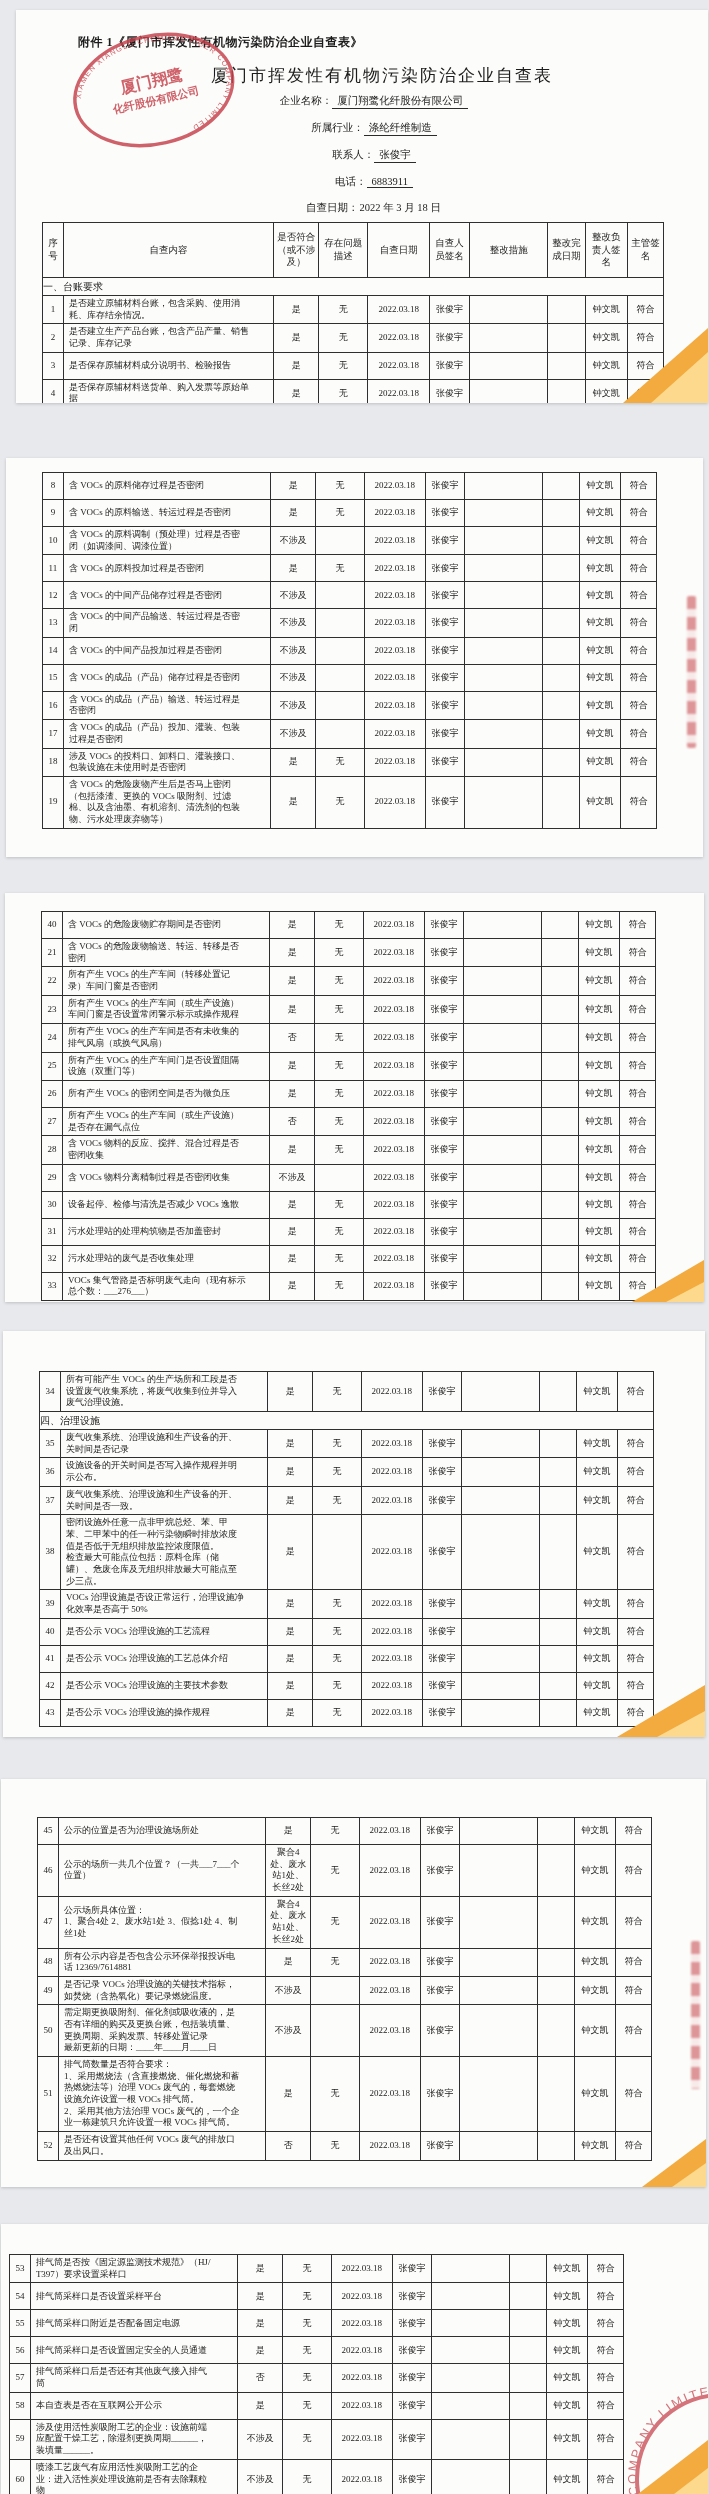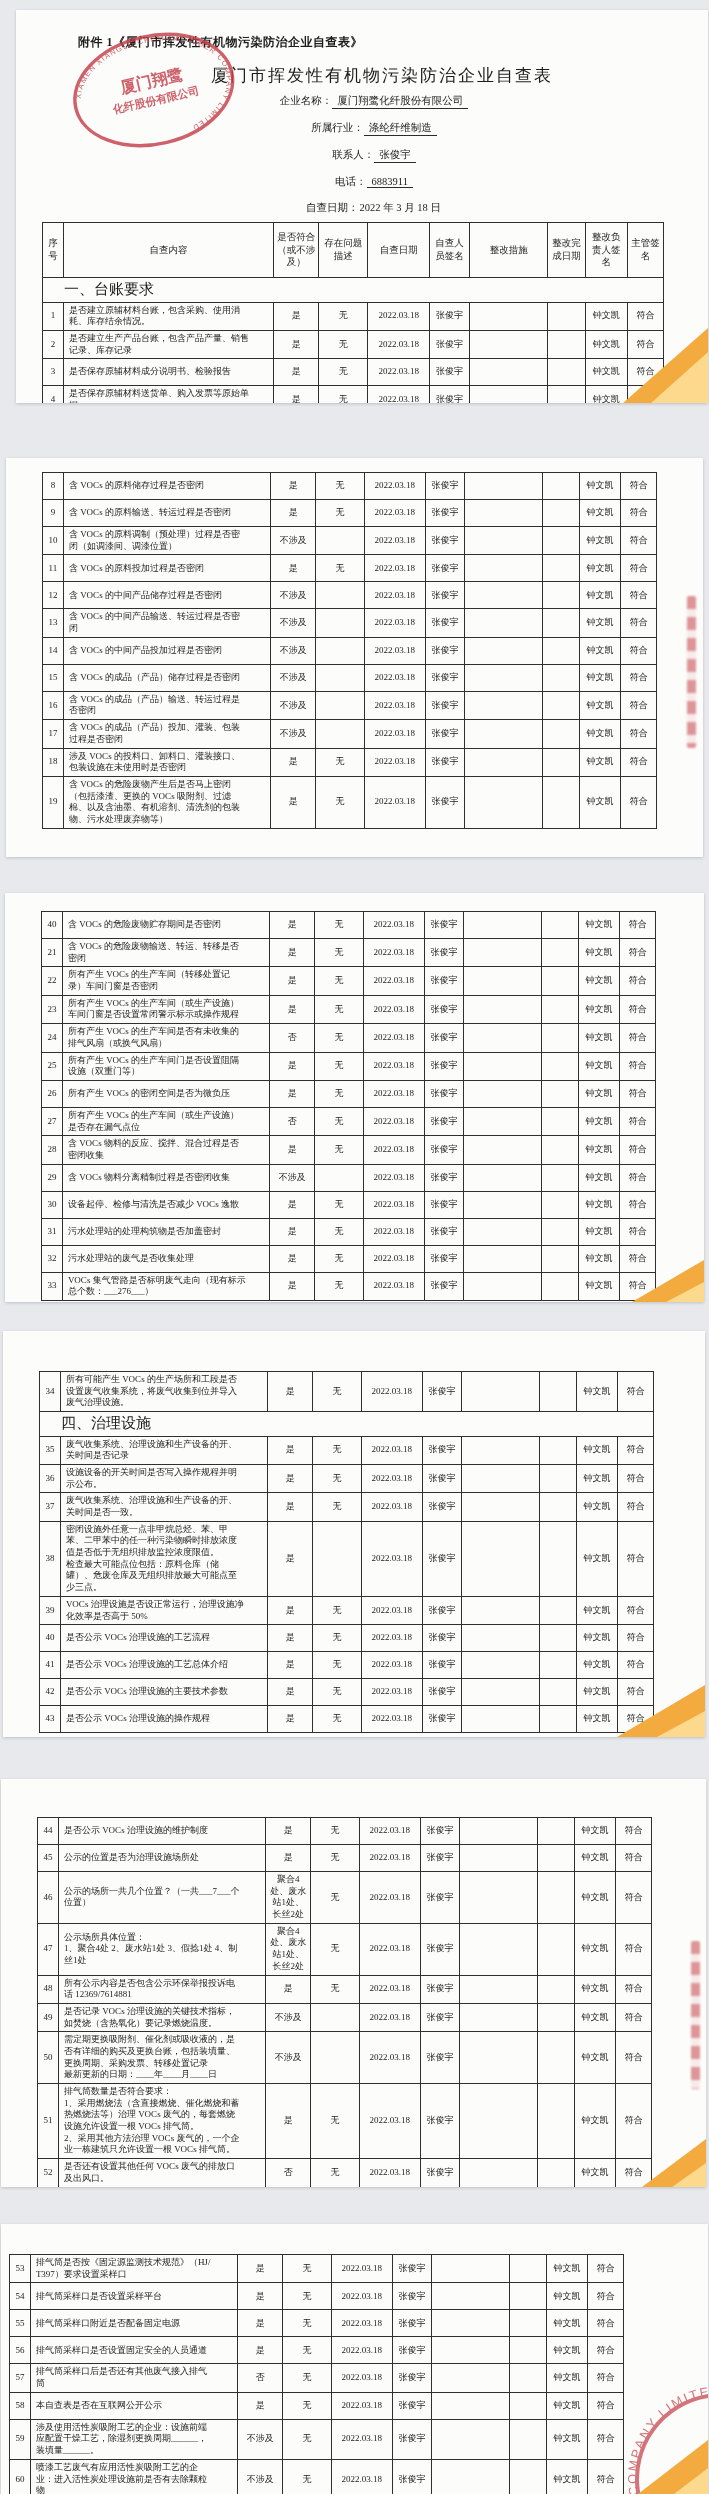--- a/index.html
+++ b/index.html
@@ -23,21 +23,21 @@
   .p2 table.grid,.p3 table.grid,.p4 table.grid,.p5 table.grid,.p6 table.grid{width:615px;margin-left:36px;}
   .p2 table.grid{margin-top:14px;}
   .p3 table.grid{margin-top:18px;}
   .p4 table.grid{margin-top:40px;}
   .p5 table.grid{margin-top:38px;}
   .p6 table.grid{margin-top:30px;margin-left:8px;}
   .grid th,.grid td{border:1px solid #2f2f2f;padding:2px 3px;vertical-align:middle;overflow:hidden;word-break:break-all;}
   .grid th{font-weight:400;text-align:center;height:50px;font-size:9.5px;line-height:1.35;}
   .grid td{height:22px;text-align:center;}
   .grid td.c1{text-align:left;white-space:pre-line;padding:2px 22px 2px 5px;}
-  .grid td.section{text-align:left;height:13px;padding:2px 21px;font-size:15px;}
+  .grid td.section{text-align:left;height:13px;padding:2px 0;font-size:10px;}
 
   .stamp{position:absolute;left:46px;top:14px;width:184px;height:134px;transform:rotate(-13deg);opacity:.82;pointer-events:none;}
   .stamp text{fill:#c5404a;}
   .stamp .arc{font-size:7.5px;letter-spacing:1.2px;font-family:"Liberation Sans",sans-serif;}
   .stamp .cn1{font-size:16px;font-weight:700;}
   .stamp .cn2{font-size:11px;font-weight:700;}
   .stamp2{position:absolute;right:-118px;top:150px;width:210px;height:210px;transform:rotate(14deg);opacity:.72;pointer-events:none;}
   .stamp2 text{fill:#c5404a;font-size:13px;letter-spacing:2px;font-family:"Liberation Sans",sans-serif;}
 
   .flag{position:absolute;right:0;bottom:0;pointer-events:none;}
@@ -705,32 +705,20 @@
           <col style="width: 7.9%;">
           <col style="width: 9.9%;">
           <col style="width: 6.5%;">
           <col style="width: 12.6%;">
           <col style="width: 6%;">
           <col style="width: 6.8%;">
           <col style="width: 5.8%;">
         </colgroup>
         <tbody>
           <tr>
-            <td class="c0">44</td>
-            <td class="c1">是否公示 VOCs 治理设施的维护制度</td>
-            <td class="c2">是</td>
-            <td class="c3">无</td>
-            <td class="c4">2022.03.18</td>
-            <td class="c5">张俊宇</td>
-            <td class="c6"></td>
-            <td class="c7"></td>
-            <td class="c8">钟文凯</td>
-            <td class="c9">符合</td>
-          </tr>
-          <tr>
             <td class="c0">45</td>
             <td class="c1">公示的位置是否为治理设施场所处</td>
             <td class="c2">是</td>
             <td class="c3">无</td>
             <td class="c4">2022.03.18</td>
             <td class="c5">张俊宇</td>
             <td class="c6"></td>
             <td class="c7"></td>
             <td class="c8">钟文凯</td>
             <td class="c9">符合</td>

